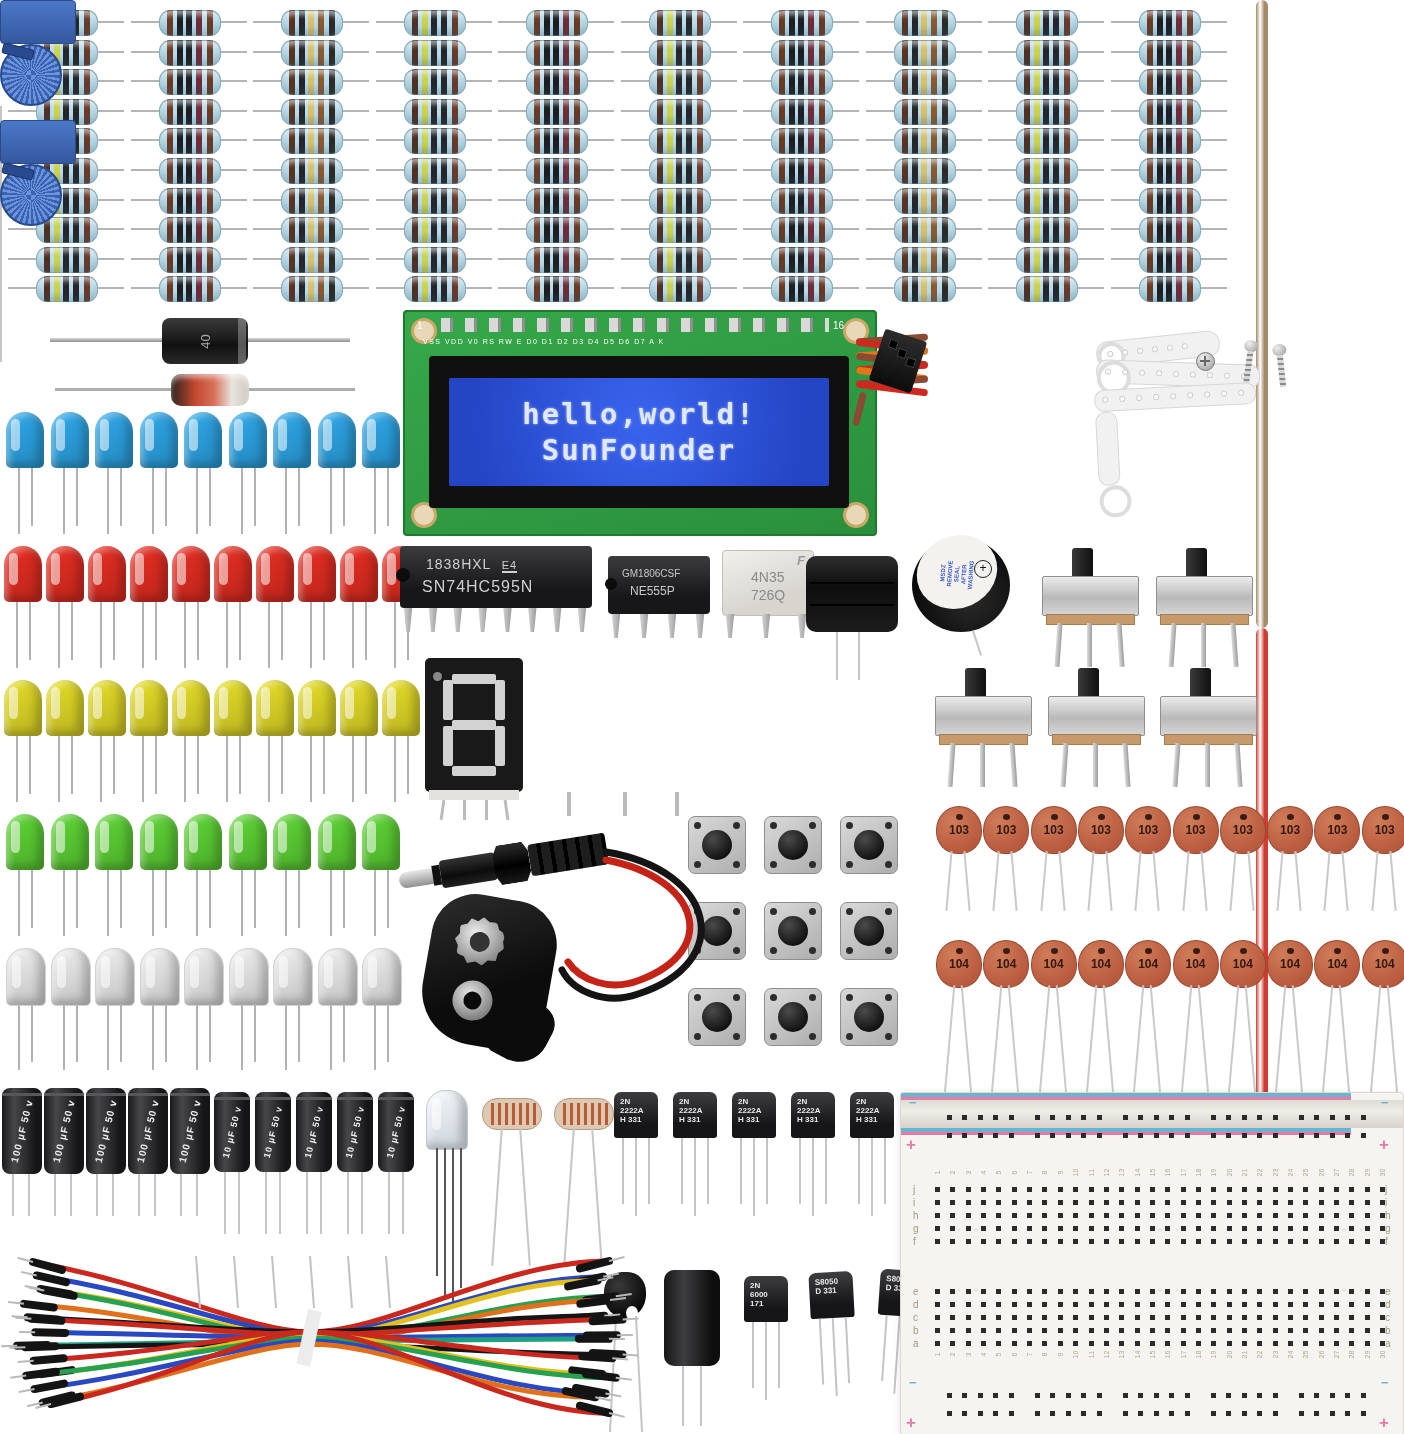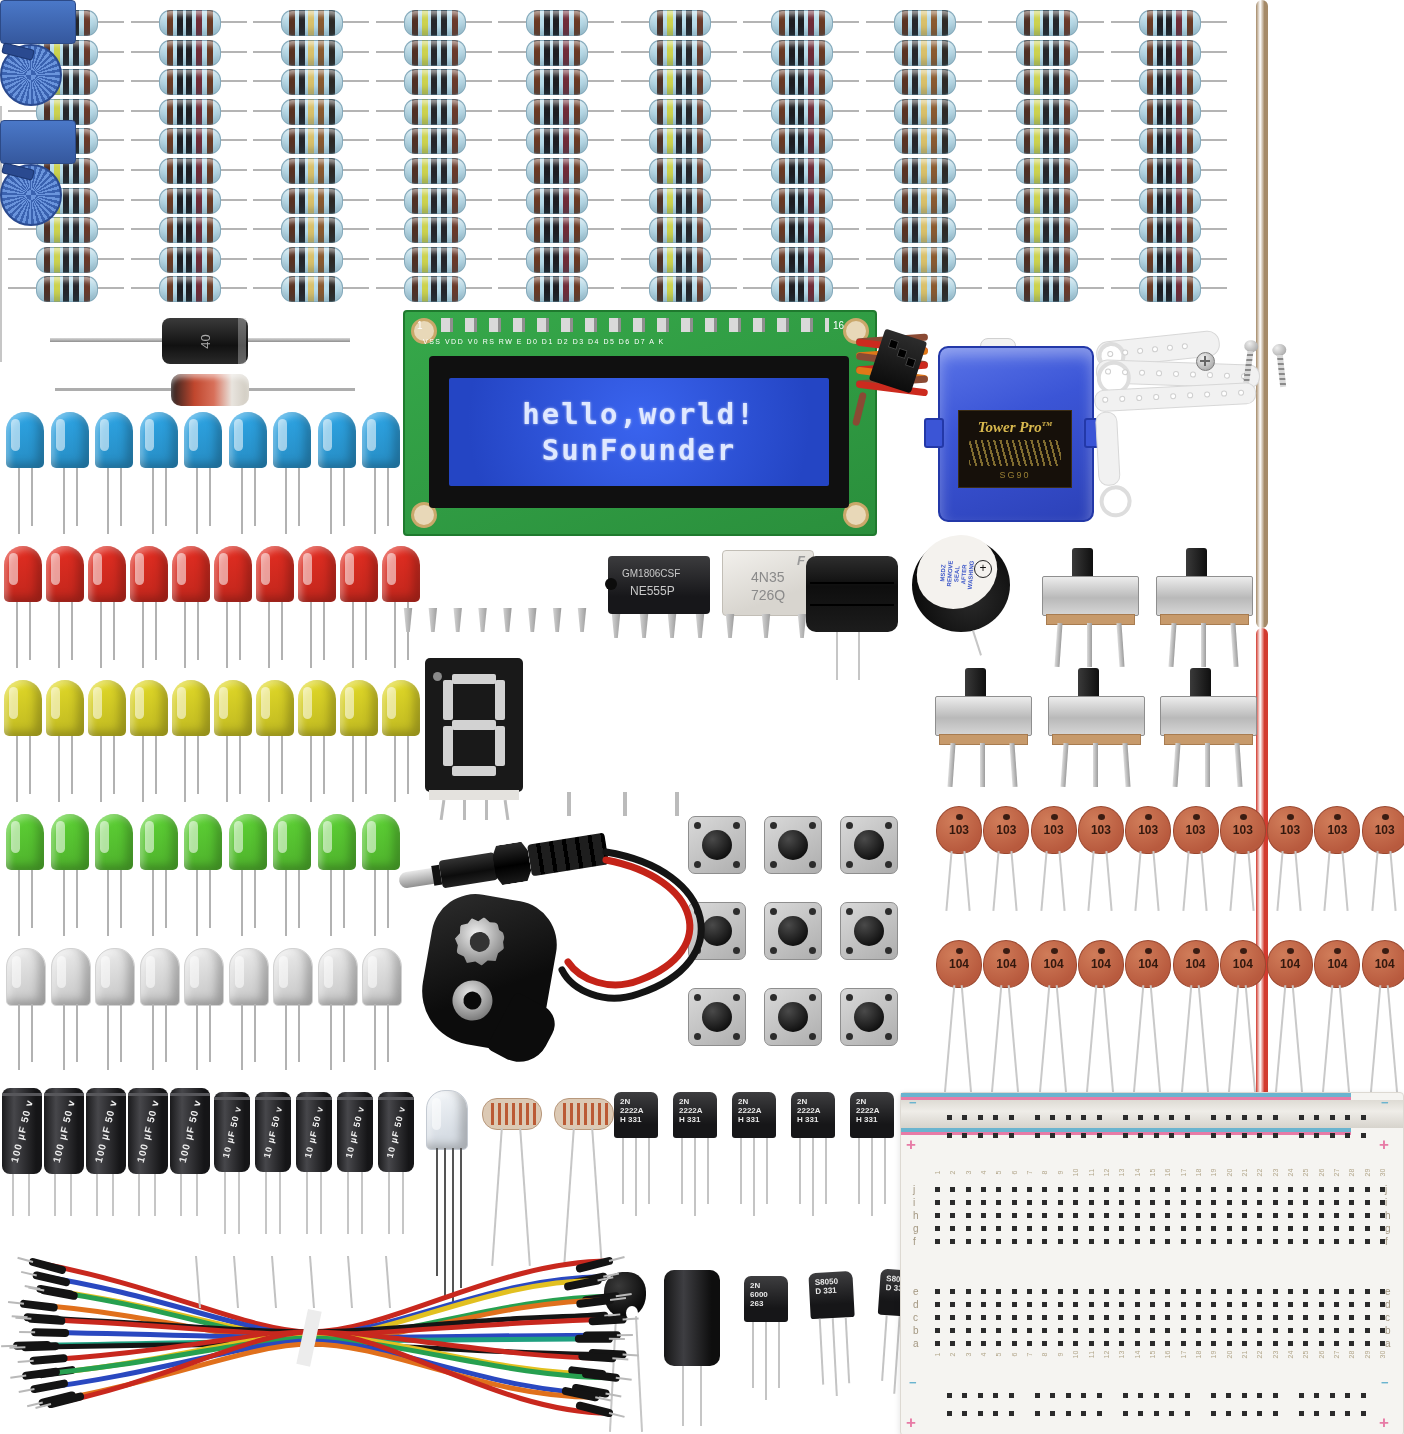--- a/index.html
+++ b/index.html
@@ -403,33 +403,20 @@
       <div style="left: 4px; top: 152px; width: 72px; height: 7px; background: rgb(138, 74, 52); border-radius: 4px; transform: rotate(-4deg);"></div>
       <div style="left: 4px; top: 172px; width: 72px; height: 7px; background: rgb(204, 42, 30); border-radius: 4px; transform: rotate(7deg);"></div>
       <div style="left: 34px; top: 6px; width: 7px; height: 34px; background: rgb(138, 74, 52); border-radius: 4px; transform: rotate(14deg);"></div>
     </div>
   <div class="abs" style="left:876px;top:334px;width:44px;height:54px;background:linear-gradient(180deg,#2c2c2c,#0c0c0c);border-radius:3px;transform:rotate(18deg);">
     <i class="abs" style="left:8px;top:8px;width:7px;height:7px;background:#000;border:1px solid #444;"></i>
     <i class="abs" style="left:19px;top:14px;width:7px;height:7px;background:#000;border:1px solid #444;"></i>
     <i class="abs" style="left:30px;top:20px;width:7px;height:7px;background:#000;border:1px solid #444;"></i>
   </div>
 
-  <div class="abs" style="left:938px;top:346px;width:152px;height:172px;">
-    <div class="abs" style="left:42px;top:-8px;width:34px;height:20px;background:#f2f2f2;border:1px solid #d0d0d0;border-radius:8px;"></div>
-    <div class="abs" style="left:0;top:0;width:152px;height:172px;background:linear-gradient(160deg,#5a74e8,#3b55d6 40%,#2c41b8);border:2px solid #2338a8;border-radius:10px;box-shadow:inset 0 8px 14px rgba(255,255,255,.35);"></div>
-    <div class="abs" style="left:-14px;top:72px;width:16px;height:26px;background:#3b55d6;border:2px solid #2338a8;border-radius:3px;"></div>
-    <div class="abs" style="right:-14px;top:72px;width:16px;height:26px;background:#3b55d6;border:2px solid #2338a8;border-radius:3px;"></div>
-    <div class="abs" style="left:20px;top:64px;width:112px;height:76px;background:#16100a;border:1px solid #3a2c14;display:flex;flex-direction:column;align-items:center;justify-content:center;">
-      <div style="color:#d8b84e;font-family:'Liberation Serif',serif;font-style:italic;font-weight:bold;font-size:15px;">
-        <span>Tower Pro</span><span style="font-size:7px;vertical-align:super;">TM</span>
-      </div>
-      <div style="width:92px;height:26px;margin-top:4px;background:repeating-linear-gradient(75deg,rgba(216,184,78,.55) 0 2px,rgba(22,16,10,0) 2px 6px);border-radius:3px;"></div>
-      <div style="color:#b89a3e;font-size:9px;margin-top:4px;letter-spacing:2px;opacity:.8;">SG90</div>
-    </div>
-  </div>
 
   <div class="abs" id="horns" style="left:1096px;top:336px;width:200px;height:200px;">
       <div style="left: 14px; top: 24px; width: 122px; height: 24px; background: rgb(241, 241, 241); border: 1px solid rgb(215, 215, 215); border-radius: 12px; transform: rotate(-6deg);">
         <div class="horn-hole" style="left: 10px; top: 9px;"></div>
         <div class="horn-hole" style="left: 25px; top: 9px;"></div>
         <div class="horn-hole" style="left: 40px; top: 9px;"></div>
         <div class="horn-hole" style="left: 55px; top: 9px;"></div>
         <div class="horn-hole" style="left: 70px; top: 9px;"></div>
         <div class="horn-hole" style="left: 85px; top: 9px;"></div>
         <div style="right: 2px; top: 2px; width: 20px; height: 20px; border-radius: 50%; background: rgb(255, 255, 255); border: 4px solid rgb(221, 221, 221);"></div>
@@ -707,20 +694,28 @@
         <div class="leg" style="left: 25px; height: 58px;"></div>
       </div>
       <div class="led" style="left: 362px; top: 948px;">
         <div class="bulb" style="background: linear-gradient(160deg, rgb(237, 237, 237), rgba(0, 0, 0, 0.18)), rgb(237, 237, 237); border: 1px solid rgb(210, 210, 210);"></div>
         <div class="leg" style="left: 12px; height: 66px;"></div>
         <div class="leg" style="left: 25px; height: 58px;"></div>
       </div>
     </div>
 
   <div class="abs" style="left:400px;top:546px;width:192px;height:96px;">
+    <div class="abs" style="left:0;top:0;width:192px;height:62px;background:linear-gradient(180deg,#3c3c3e,#17171a 70%);border-radius:4px;color:#cfcfcf;">
+      <i class="abs" style="left:-4px;top:22px;width:14px;height:14px;border-radius:50%;background:#0c0c0c;"></i>
+      <div class="abs" style="left:26px;top:10px;font-size:14px;letter-spacing:1px;">
+        <span>1838HXL</span>
+        <span style="font-size:11px;border-bottom:2px solid #cfcfcf;margin-left:6px;">E4</span>
+      </div>
+      <div class="abs" style="left:22px;top:32px;font-size:16px;letter-spacing:1px;">SN74HC595N</div>
+    </div>
     <div class="abs" id="ic1-pins" style="left:0;top:60px;width:192px;height:30px;">
         <div class="icpin" style="left: 2px; top: 2px;"></div>
         <div class="icpin" style="left: 26.8571px; top: 2px;"></div>
         <div class="icpin" style="left: 51.7143px; top: 2px;"></div>
         <div class="icpin" style="left: 76.5714px; top: 2px;"></div>
         <div class="icpin" style="left: 101.429px; top: 2px;"></div>
         <div class="icpin" style="left: 126.286px; top: 2px;"></div>
         <div class="icpin" style="left: 151.143px; top: 2px;"></div>
         <div class="icpin" style="left: 176px; top: 2px;"></div>
       </div>
@@ -1178,21 +1173,21 @@
           <div>H 331</div>
         </div>
         <div class="t-leg" style="left: 8px; top: 46px; height: 66px;"></div>
         <div class="t-leg" style="left: 21px; top: 46px; height: 78px;"></div>
         <div class="t-leg" style="left: 34px; top: 46px; height: 66px;"></div>
       </div>
       <div class="to92" style="left: 744px; top: 1276px; width: 46px; height: 140px;">
         <div class="t-body">
           <div>2N</div>
           <div>6000</div>
-          <div>263</div>
+          <div>171</div>
         </div>
         <div class="t-leg" style="left: 8px; top: 46px; height: 66px;"></div>
         <div class="t-leg" style="left: 21px; top: 46px; height: 78px;"></div>
         <div class="t-leg" style="left: 34px; top: 46px; height: 66px;"></div>
       </div>
       <div class="to92" style="left: 812px; top: 1272px; width: 46px; height: 140px; transform: rotate(-3deg);">
         <div class="t-body">
           <div>S8050</div>
           <div>D 331</div>
         </div>

